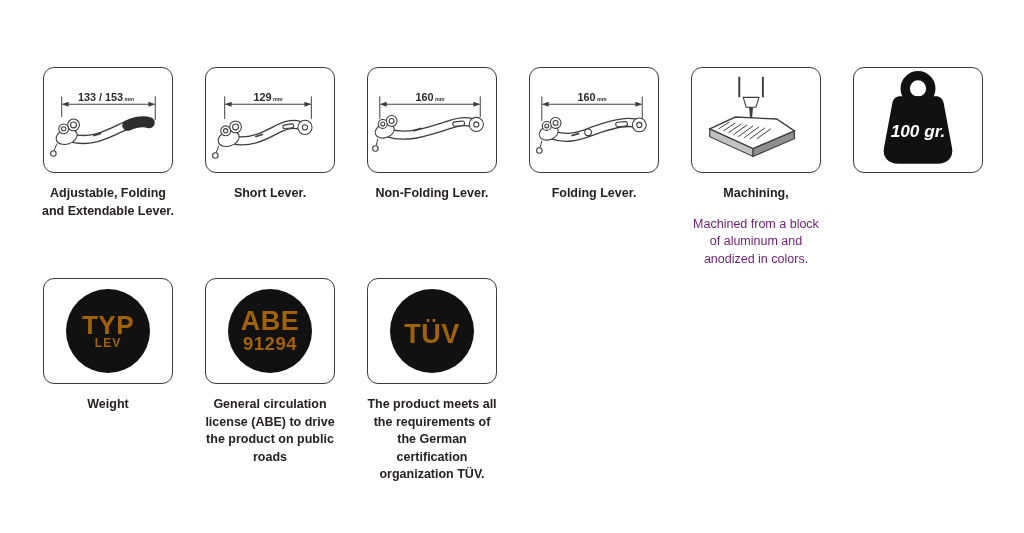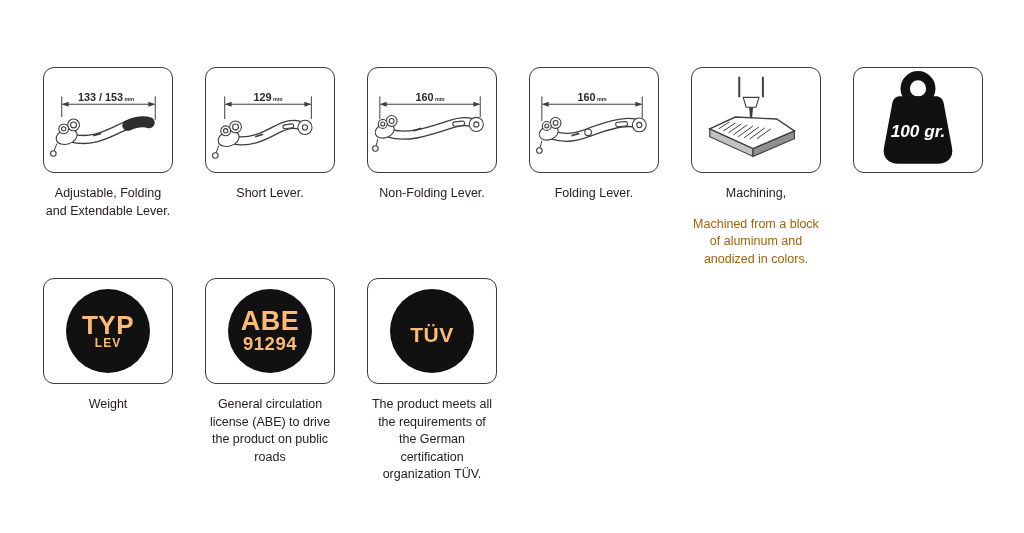--- a/index.html
+++ b/index.html
@@ -11,48 +11,48 @@
   .row1{top:67px;padding-left:27px;}
   .row2{top:278px;padding-left:27px;}
   .cell{width:162px;display:flex;flex-direction:column;align-items:center;flex:0 0 162px;}
   .card-box{
     width:130px;height:106px;box-sizing:border-box;
     border:1.5px solid #3a3a3a;border-radius:11px;background:#fff;
     display:flex;align-items:center;justify-content:center;overflow:hidden;
   }
   .caption{
     margin-top:12px;text-align:center;white-space:pre-line;
-    font-size:12.5px;line-height:17.5px;font-weight:normal;color:#27211f;
+    font-size:12.5px;line-height:17.5px;font-weight:bold;color:#27211f;
     width:162px;
   }
   .subcaption{
     text-align:center;white-space:pre-line;
-    font-size:12.5px;line-height:17.5px;font-weight:400;color:#a16207;
+    font-size:12.5px;line-height:17.5px;font-weight:400;color:#701a75;
     width:162px;
   }
   
   .ln{stroke:#3d3d3d;stroke-width:1;fill:none;}
   .arrow{fill:#3d3d3d;stroke:none;}
   .t-out{fill:none;stroke:#3d3d3d;stroke-width:9.5;stroke-linecap:round;}
   .t-in{fill:none;stroke:#ffffff;stroke-width:6.8;stroke-linecap:round;}
   .tip{fill:none;stroke:#2d2d2d;stroke-width:11;stroke-linecap:round;}
   .part{fill:#ffffff;stroke:#3d3d3d;stroke-width:1.1;}
   .dim-text{font-family:"Liberation Sans",sans-serif;font-size:11px;font-weight:bold;fill:#2b2b2b;}
   .unit{font-size:5.5px;}
   
   .badge-circle{
-    width:84px;height:84px;border-radius:50%;background:#111111;color:#fdba74;
+    width:84px;height:84px;border-radius:50%;background:#111111;color:#a16207;
     display:flex;flex-direction:column;align-items:center;justify-content:center;
     font-weight:bold;line-height:0.95;
   }
   .badge-l1{font-size:26px;letter-spacing:0.5px;}
   .badge-l2{font-size:12px;letter-spacing:1px;}
   .badge-l1-abe{font-size:27px;letter-spacing:0.5px;}
   .badge-l2-abe{font-size:18.5px;letter-spacing:0.5px;}
-  .badge-l1-tuv{font-size:21px;letter-spacing:0.5px;margin-top:8px;}
+  .badge-l1-tuv{font-size:27px;letter-spacing:0.5px;margin-top:8px;}
   .wt-text{font-family:"Liberation Sans",sans-serif;font-size:17.5px;font-weight:bold;font-style:italic;fill:#ffffff;}
 </style>
 </head>
 <body>
 
 <div class="row row1">
 
   <div class="cell">
     <div class="card-box">
       <svg width="130" height="106" viewBox="0 0 130 106">

